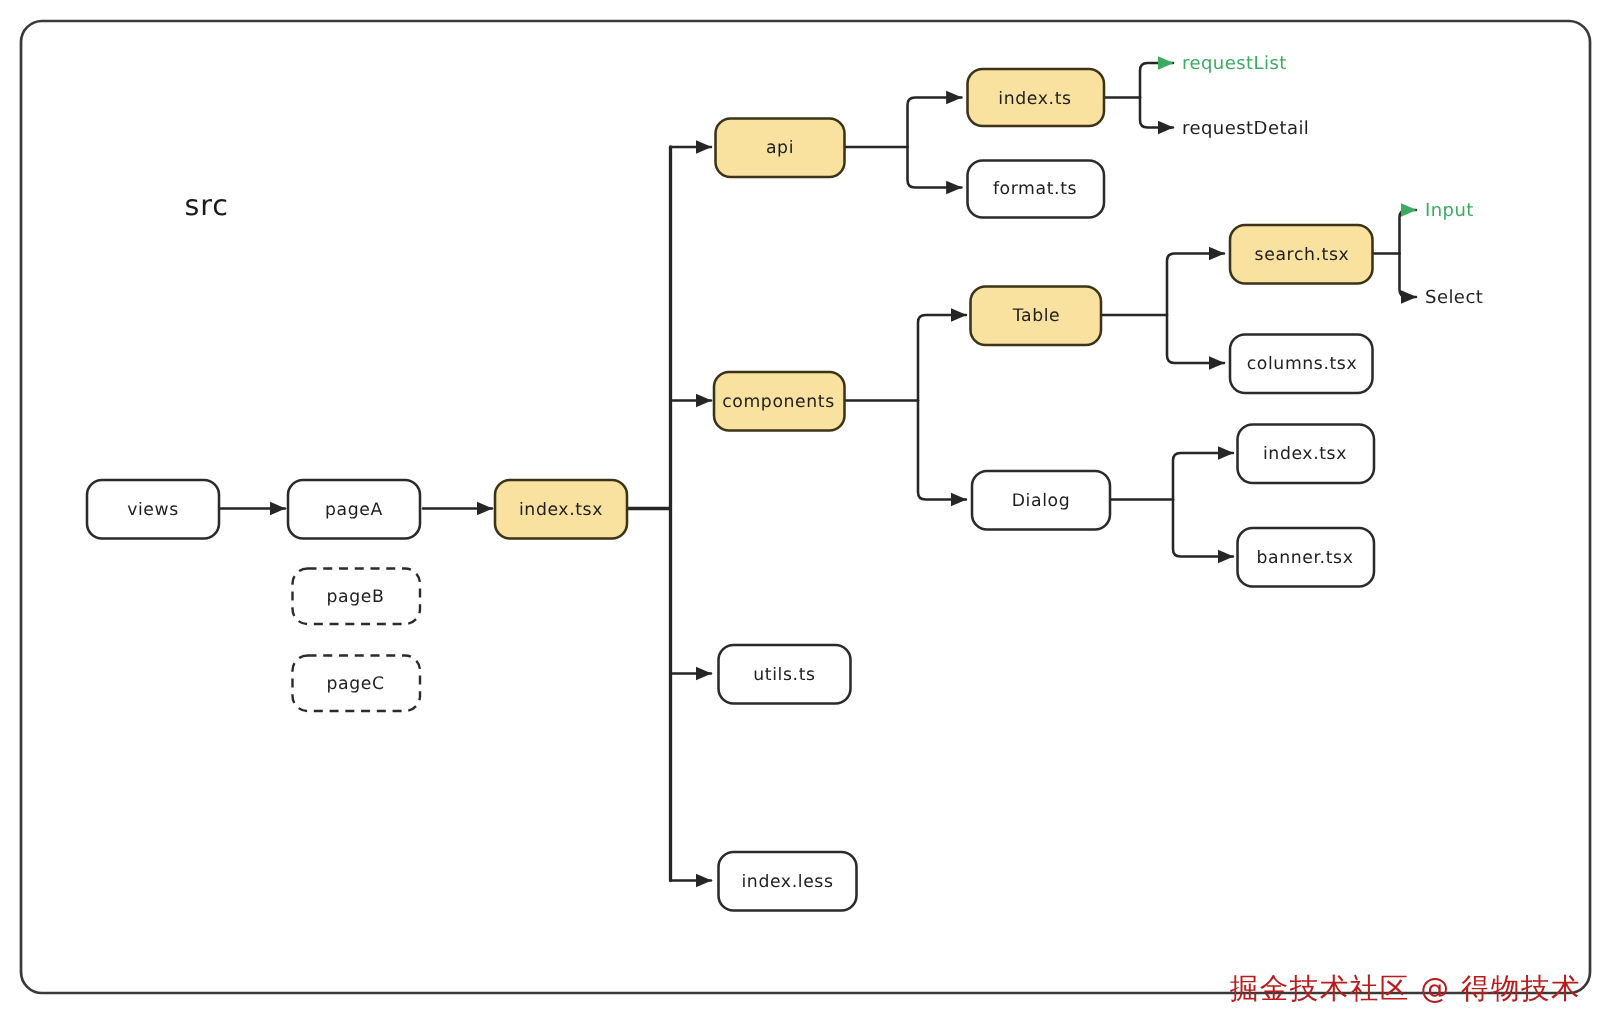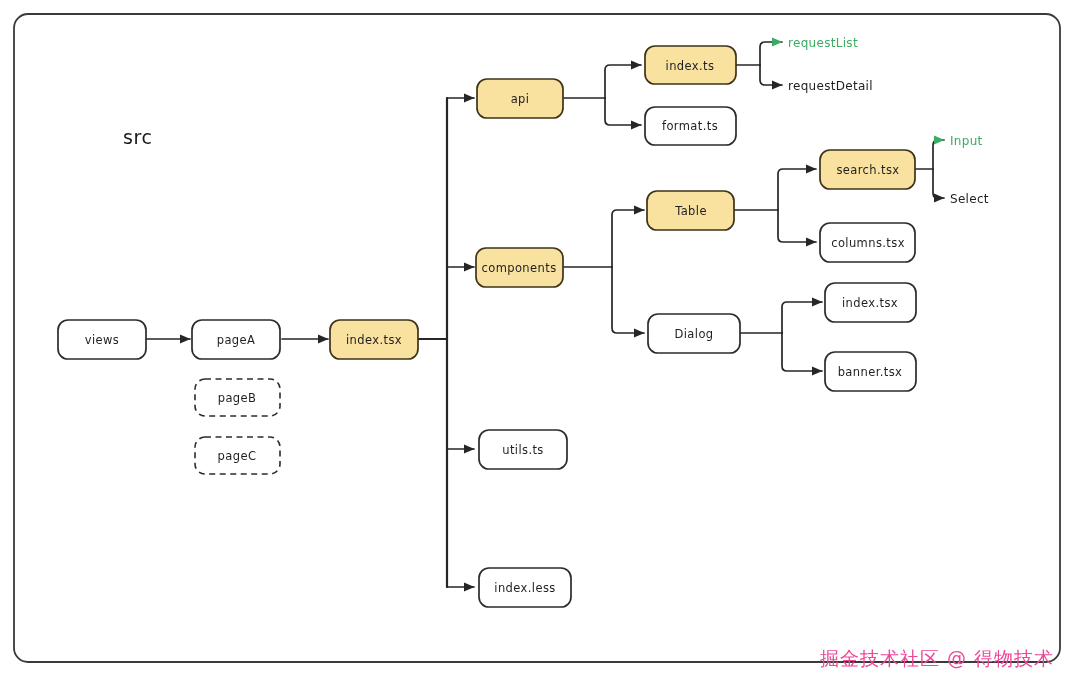--- a/index.html
+++ b/index.html
@@ -51,21 +51,21 @@
     text-anchor: start;
     dominant-baseline: middle;
     letter-spacing: 0.6px;
   }
   .watermark {
     position: absolute;
     right: 26px;
     bottom: 18px;
     font-family: "DejaVu Sans", sans-serif;
     font-size: 19px;
-    color: #ec4899;
+    color: #b91c1c;
     letter-spacing: 1px;
     white-space: nowrap;
     user-select: none;
     margin-left: 12px;
   }
   .edge {
     fill: none;
     stroke: #262626;
     stroke-width: 1.7;
     stroke-linecap: round;

